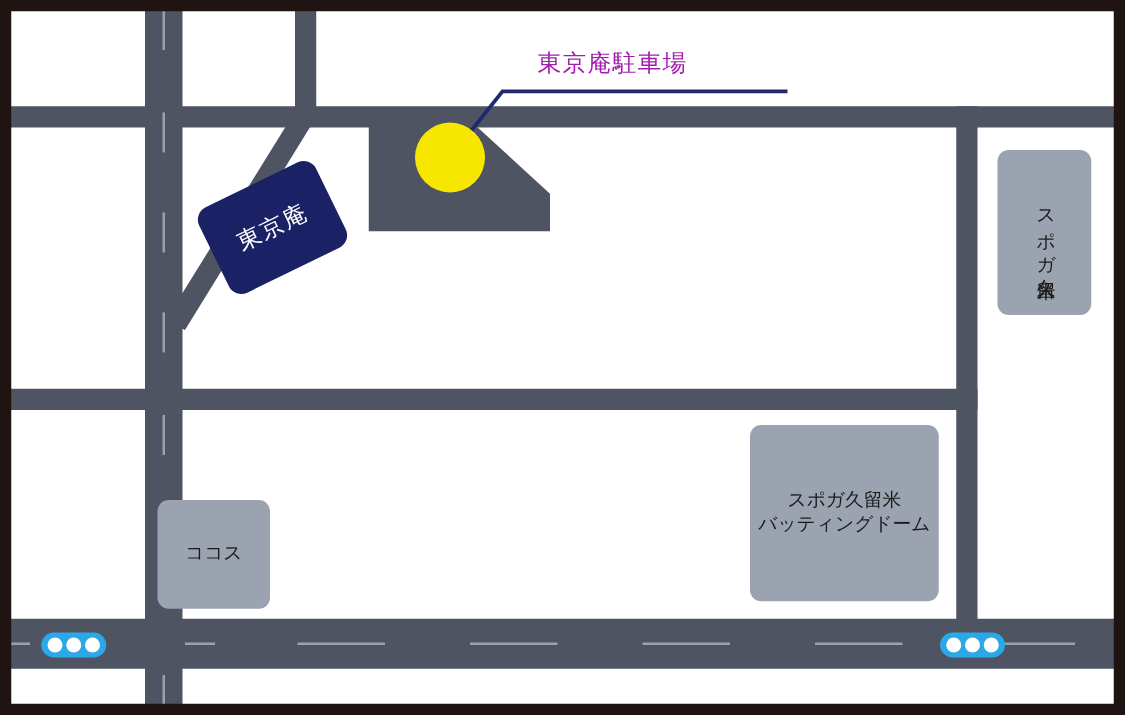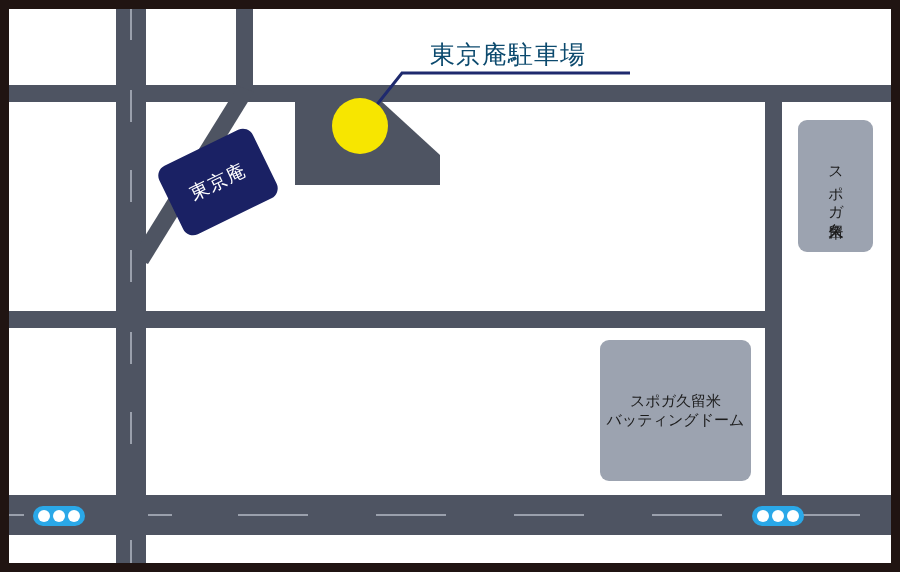--- a/index.html
+++ b/index.html
@@ -71,22 +71,22 @@
   }
   .poi-dot {
     position: absolute;
     border-radius: 50%;
     background: #f7e600;
     z-index: 30;
   }
   
   .callout-title {
     position: absolute;
-    color: #0c4a6e;
-    font-size: 25px;
+    color: #a21caf;
+    font-size: 19px;
     letter-spacing: 1px;
     white-space: nowrap;
     z-index: 45;
   }
   
   .signal {
     position: absolute;
     background: #2aa8e8;
     border-radius: 999px;
     display: flex;
@@ -166,20 +166,23 @@
 
   <div class="bldg" style="left:798px; top:120px; width:75px; height:132px;">
     <span class="bldg-label bldg-vertical">スポガ久留米</span>
   </div>
 
   <div class="bldg" style="left:600px; top:340px; width:151px; height:141px;">
     <span class="bldg-label">スポガ久留米
 バッティングドーム</span>
   </div>
 
+  <div class="bldg" style="left:126px; top:400px; width:90px; height:87px;">
+    <span class="bldg-label">ココス</span>
+  </div>
 
   <div class="signal" style="left:33px; top:506px; width:52px; height:20px;">
     <span class="signal-lamp"></span>
     <span class="signal-lamp"></span>
     <span class="signal-lamp"></span>
   </div>
 
   <div class="signal" style="left:752px; top:506px; width:52px; height:20px;">
     <span class="signal-lamp"></span>
     <span class="signal-lamp"></span>

